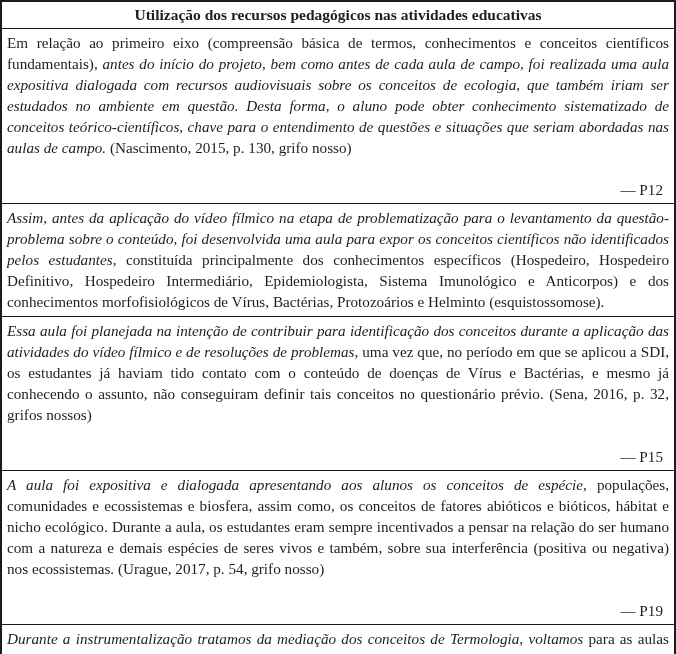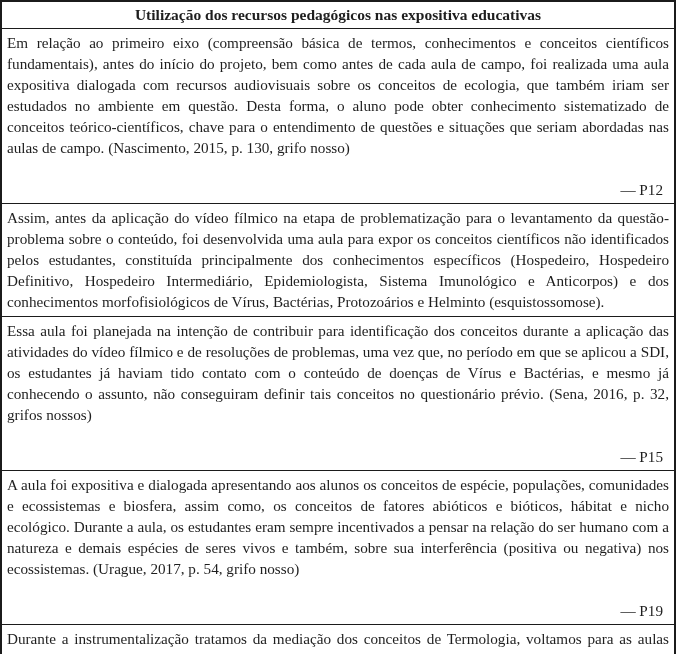--- a/index.html
+++ b/index.html
@@ -33,34 +33,35 @@
   }
   .quote {
     text-align: justify;
     font-size: 15.2px;
     line-height: 21px;
   }
   .seg {
     font-style: normal;
   }
   .seg.italic {
+    font-style: italic;
   }
   .marker {
     text-align: right;
     font-size: 15.2px;
     line-height: 19px;
     padding: 0 6px 0 0;
     margin-top: 22px;
   }
 </style>
 </head>
 <body>
 
 <div class="doc">
-  <div class="doc-title">Utilização dos recursos pedagógicos nas expositiva educativas</div>
+  <div class="doc-title">Utilização dos recursos pedagógicos nas atividades educativas</div>
   <div id="rows">
       <div class="row">
         <div class="quote"><span class="seg">Em relação ao primeiro eixo (compreensão básica de termos, conhecimentos e conceitos científicos fundamentais), </span><span class="seg italic">antes do início do projeto, bem como antes de cada aula de campo, foi realizada uma aula expositiva dialogada com recursos audiovisuais sobre os conceitos de ecologia, que também iriam ser estudados no ambiente em questão. Desta forma, o aluno pode obter conhecimento sistematizado de conceitos teórico-científicos, chave para o entendimento de questões e situações que seriam abordadas nas aulas de campo.</span><span class="seg"> (Nascimento, 2015, p. 130, grifo nosso)</span></div>
         <div class="marker">— P12</div>
       </div>
       <div class="row">
         <div class="quote"><span class="seg italic">Assim, antes da aplicação do vídeo fílmico na etapa de problematização para o levantamento da questão-problema sobre o conteúdo, foi desenvolvida uma aula para expor os conceitos científicos não identificados pelos estudantes,</span><span class="seg"> constituída principalmente dos conhecimentos específicos (Hospedeiro, Hospedeiro Definitivo, Hospedeiro Intermediário, Epidemiologista, Sistema Imunológico e Anticorpos) e dos conhecimentos morfofisiológicos de Vírus, Bactérias, Protozoários e Helminto (esquistossomose).</span></div>
       </div>
       <div class="row">
         <div class="quote"><span class="seg italic">Essa aula foi planejada na intenção de contribuir para identificação dos conceitos durante a aplicação das atividades do vídeo fílmico e de resoluções de problemas</span><span class="seg">, uma vez que, no período em que se aplicou a SDI, os estudantes já haviam tido contato com o conteúdo de doenças de Vírus e Bactérias, e mesmo já conhecendo o assunto, não conseguiram definir tais conceitos no questionário prévio. (Sena, 2016, p. 32, grifos nossos)</span></div>

